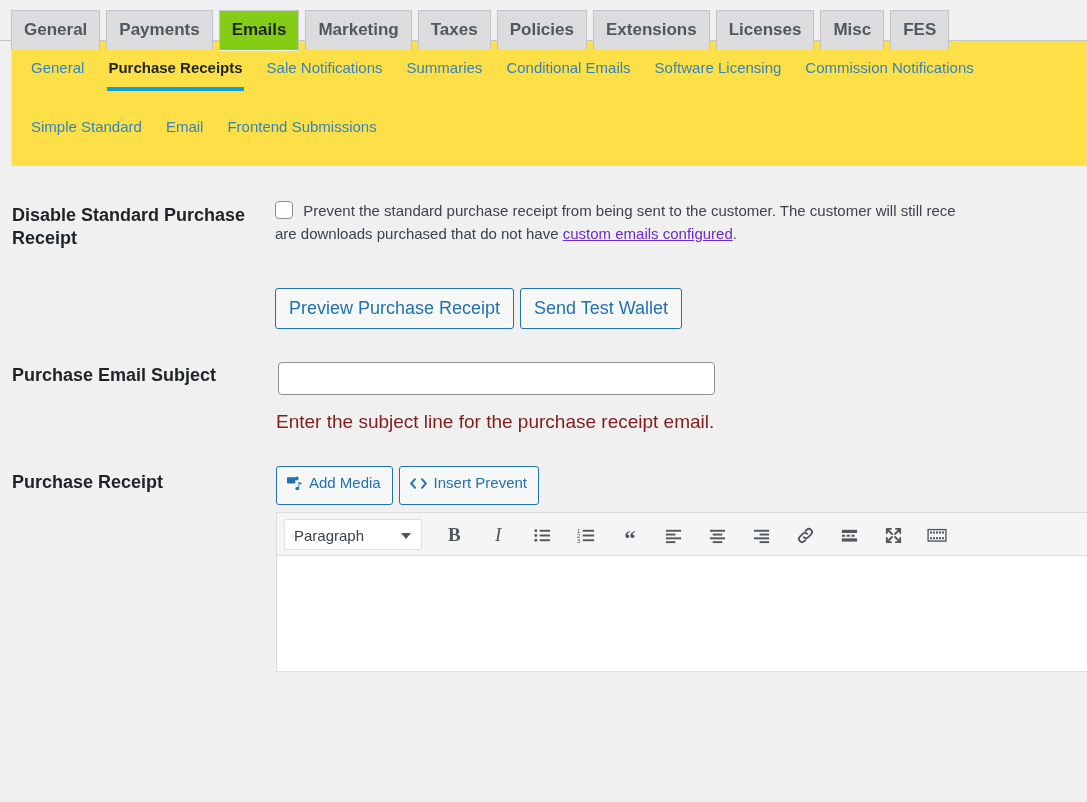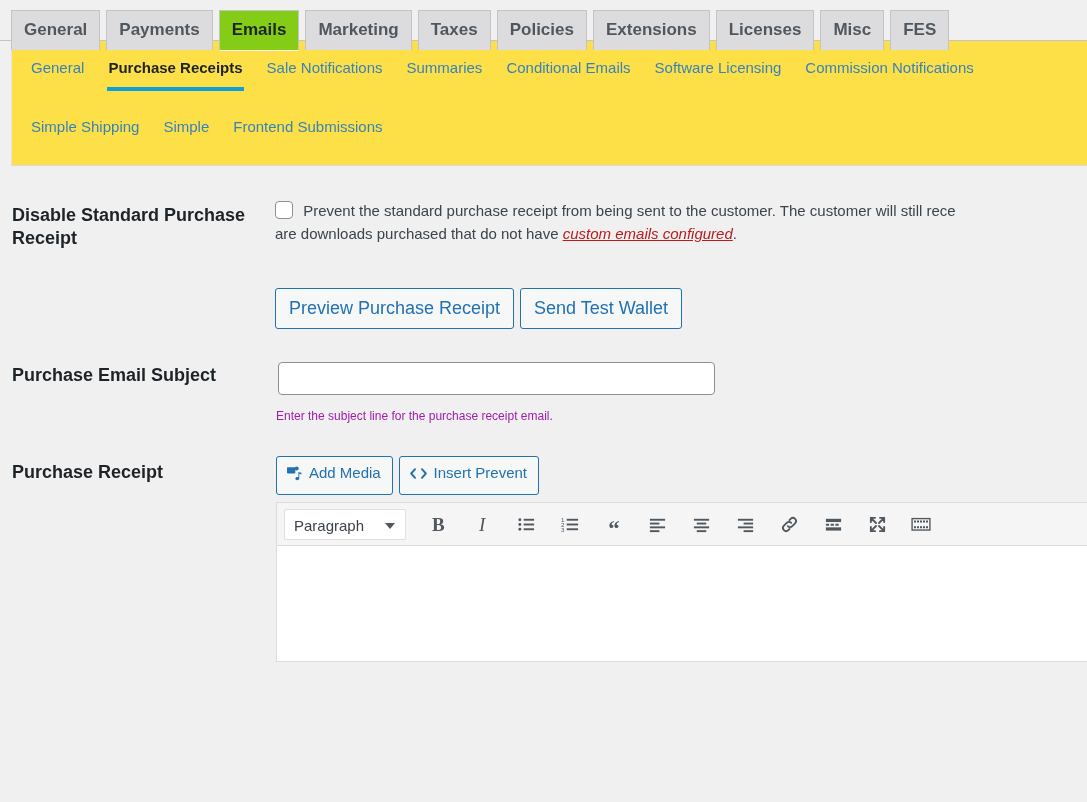--- a/index.html
+++ b/index.html
@@ -138,23 +138,22 @@
     background: #fff;
     border: 1px solid #8c8f94;
     border-radius: 4px;
     box-shadow: 0 0 0 transparent;
     display: inline-block;
     vertical-align: baseline;
     cursor: pointer;
     padding: 0;
   }
   a.inline-link {
-    color: #b91c1c;
+    color: #6d28d9;
     text-decoration: underline;
-    font-style: italic;
   }
 
   
   .btn-row {
     margin-top: 42px;
   }
   .button {
     display: inline-block;
     background: #f6f7f7;
     border: 1px solid #2271b1;
@@ -180,22 +179,22 @@
     color: #2c3338;
     background: #fff;
     border: 1px solid #8c8f94;
     border-radius: 4px;
     box-sizing: border-box;
     display: block;
     margin: 3px 0 0 3px;
   }
   .description {
     margin: 13px 0 0 1px;
-    font-size: 12px;
-    color: #a21caf;
+    font-size: 19px;
+    color: #7f1d1d;
     line-height: 1.45;
   }
 
   
   .media-buttons {
     margin: 0 0 7px 1px;
   }
   .media-buttons .button {
     padding: 4px 11px 5px 9px;
     font-size: 15px;
@@ -219,21 +218,21 @@
     height: 43px;
     box-sizing: border-box;
     white-space: nowrap;
   }
   .mce-select {
     display: inline-block;
     position: relative;
     background: #fff;
     border: 1px solid #e0e0e0;
     border-radius: 2px;
-    width: 122px;
+    width: 138px;
     height: 31px;
     vertical-align: top;
     margin-right: 13px;
     box-sizing: border-box;
     cursor: pointer;
   }
   .mce-select .lbl {
     position: absolute;
     left: 9px;
     top: 5px;
@@ -273,21 +272,21 @@
     background: #fff;
   }
 </style>
 </head>
 <body>
 
 <div class="nav-tab-wrapper" id="main-tabs"><a href="#" class="nav-tab"><span>General</span></a><a href="#" class="nav-tab"><span>Payments</span></a><a href="#" class="nav-tab active"><span>Emails</span></a><a href="#" class="nav-tab"><span>Marketing</span></a><a href="#" class="nav-tab"><span>Taxes</span></a><a href="#" class="nav-tab"><span>Policies</span></a><a href="#" class="nav-tab"><span>Extensions</span></a><a href="#" class="nav-tab"><span>Licenses</span></a><a href="#" class="nav-tab"><span>Misc</span></a><a href="#" class="nav-tab"><span>FES</span></a></div>
 
 <div class="subnav-panel">
   <div class="subnav-row" id="subrow1"><a href="#" class="subnav-item"><span>General</span></a><a href="#" class="subnav-item active"><span>Purchase Receipts</span></a><a href="#" class="subnav-item"><span>Sale Notifications</span></a><a href="#" class="subnav-item"><span>Summaries</span></a><a href="#" class="subnav-item"><span>Conditional Emails</span></a><a href="#" class="subnav-item"><span>Software Licensing</span></a><a href="#" class="subnav-item"><span>Commission Notifications</span></a></div>
-  <div class="subnav-row" id="subrow2"><a href="#" class="subnav-item"><span>Simple Shipping</span></a><a href="#" class="subnav-item"><span>Simple</span></a><a href="#" class="subnav-item"><span>Frontend Submissions</span></a></div>
+  <div class="subnav-row" id="subrow2"><a href="#" class="subnav-item"><span>Simple Standard</span></a><a href="#" class="subnav-item"><span>Email</span></a><a href="#" class="subnav-item"><span>Frontend Submissions</span></a></div>
 </div>
 
 <table class="form-table">
   <tbody>
 
     <tr>
       <th>Disable Standard Purchase Receipt</th>
       <td>
         <div class="check-line">
           <span class="wrapline">

